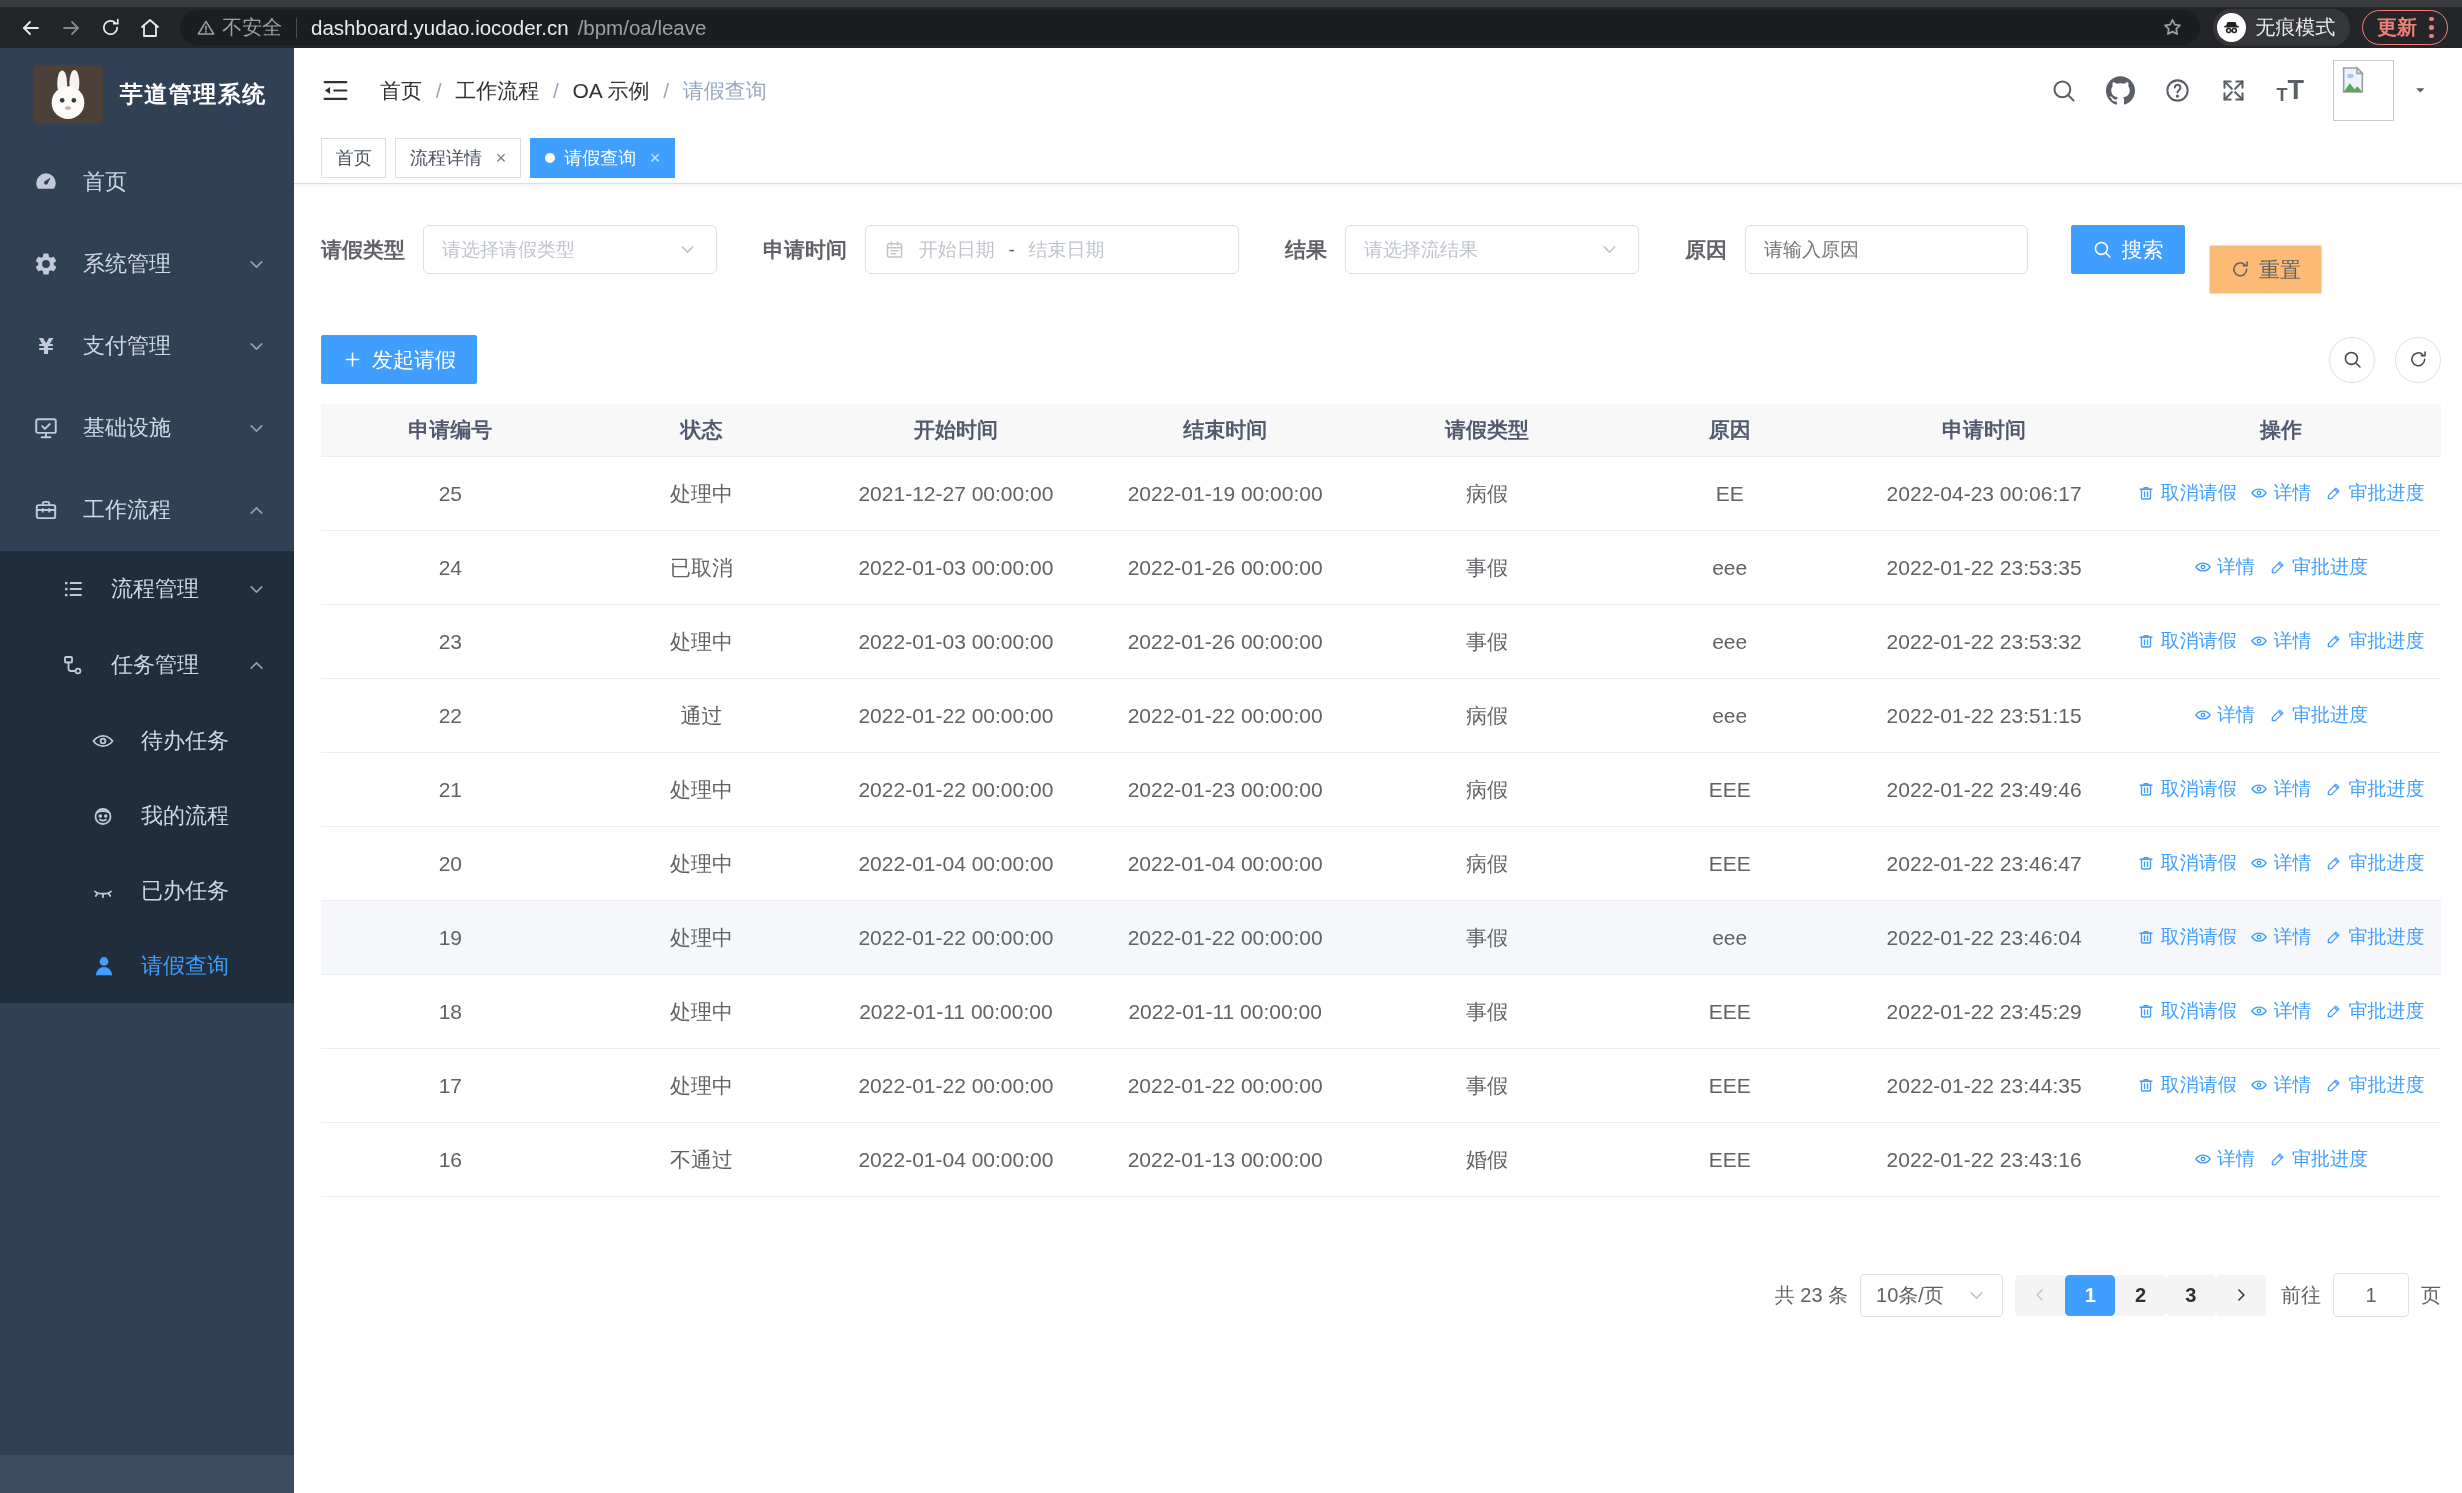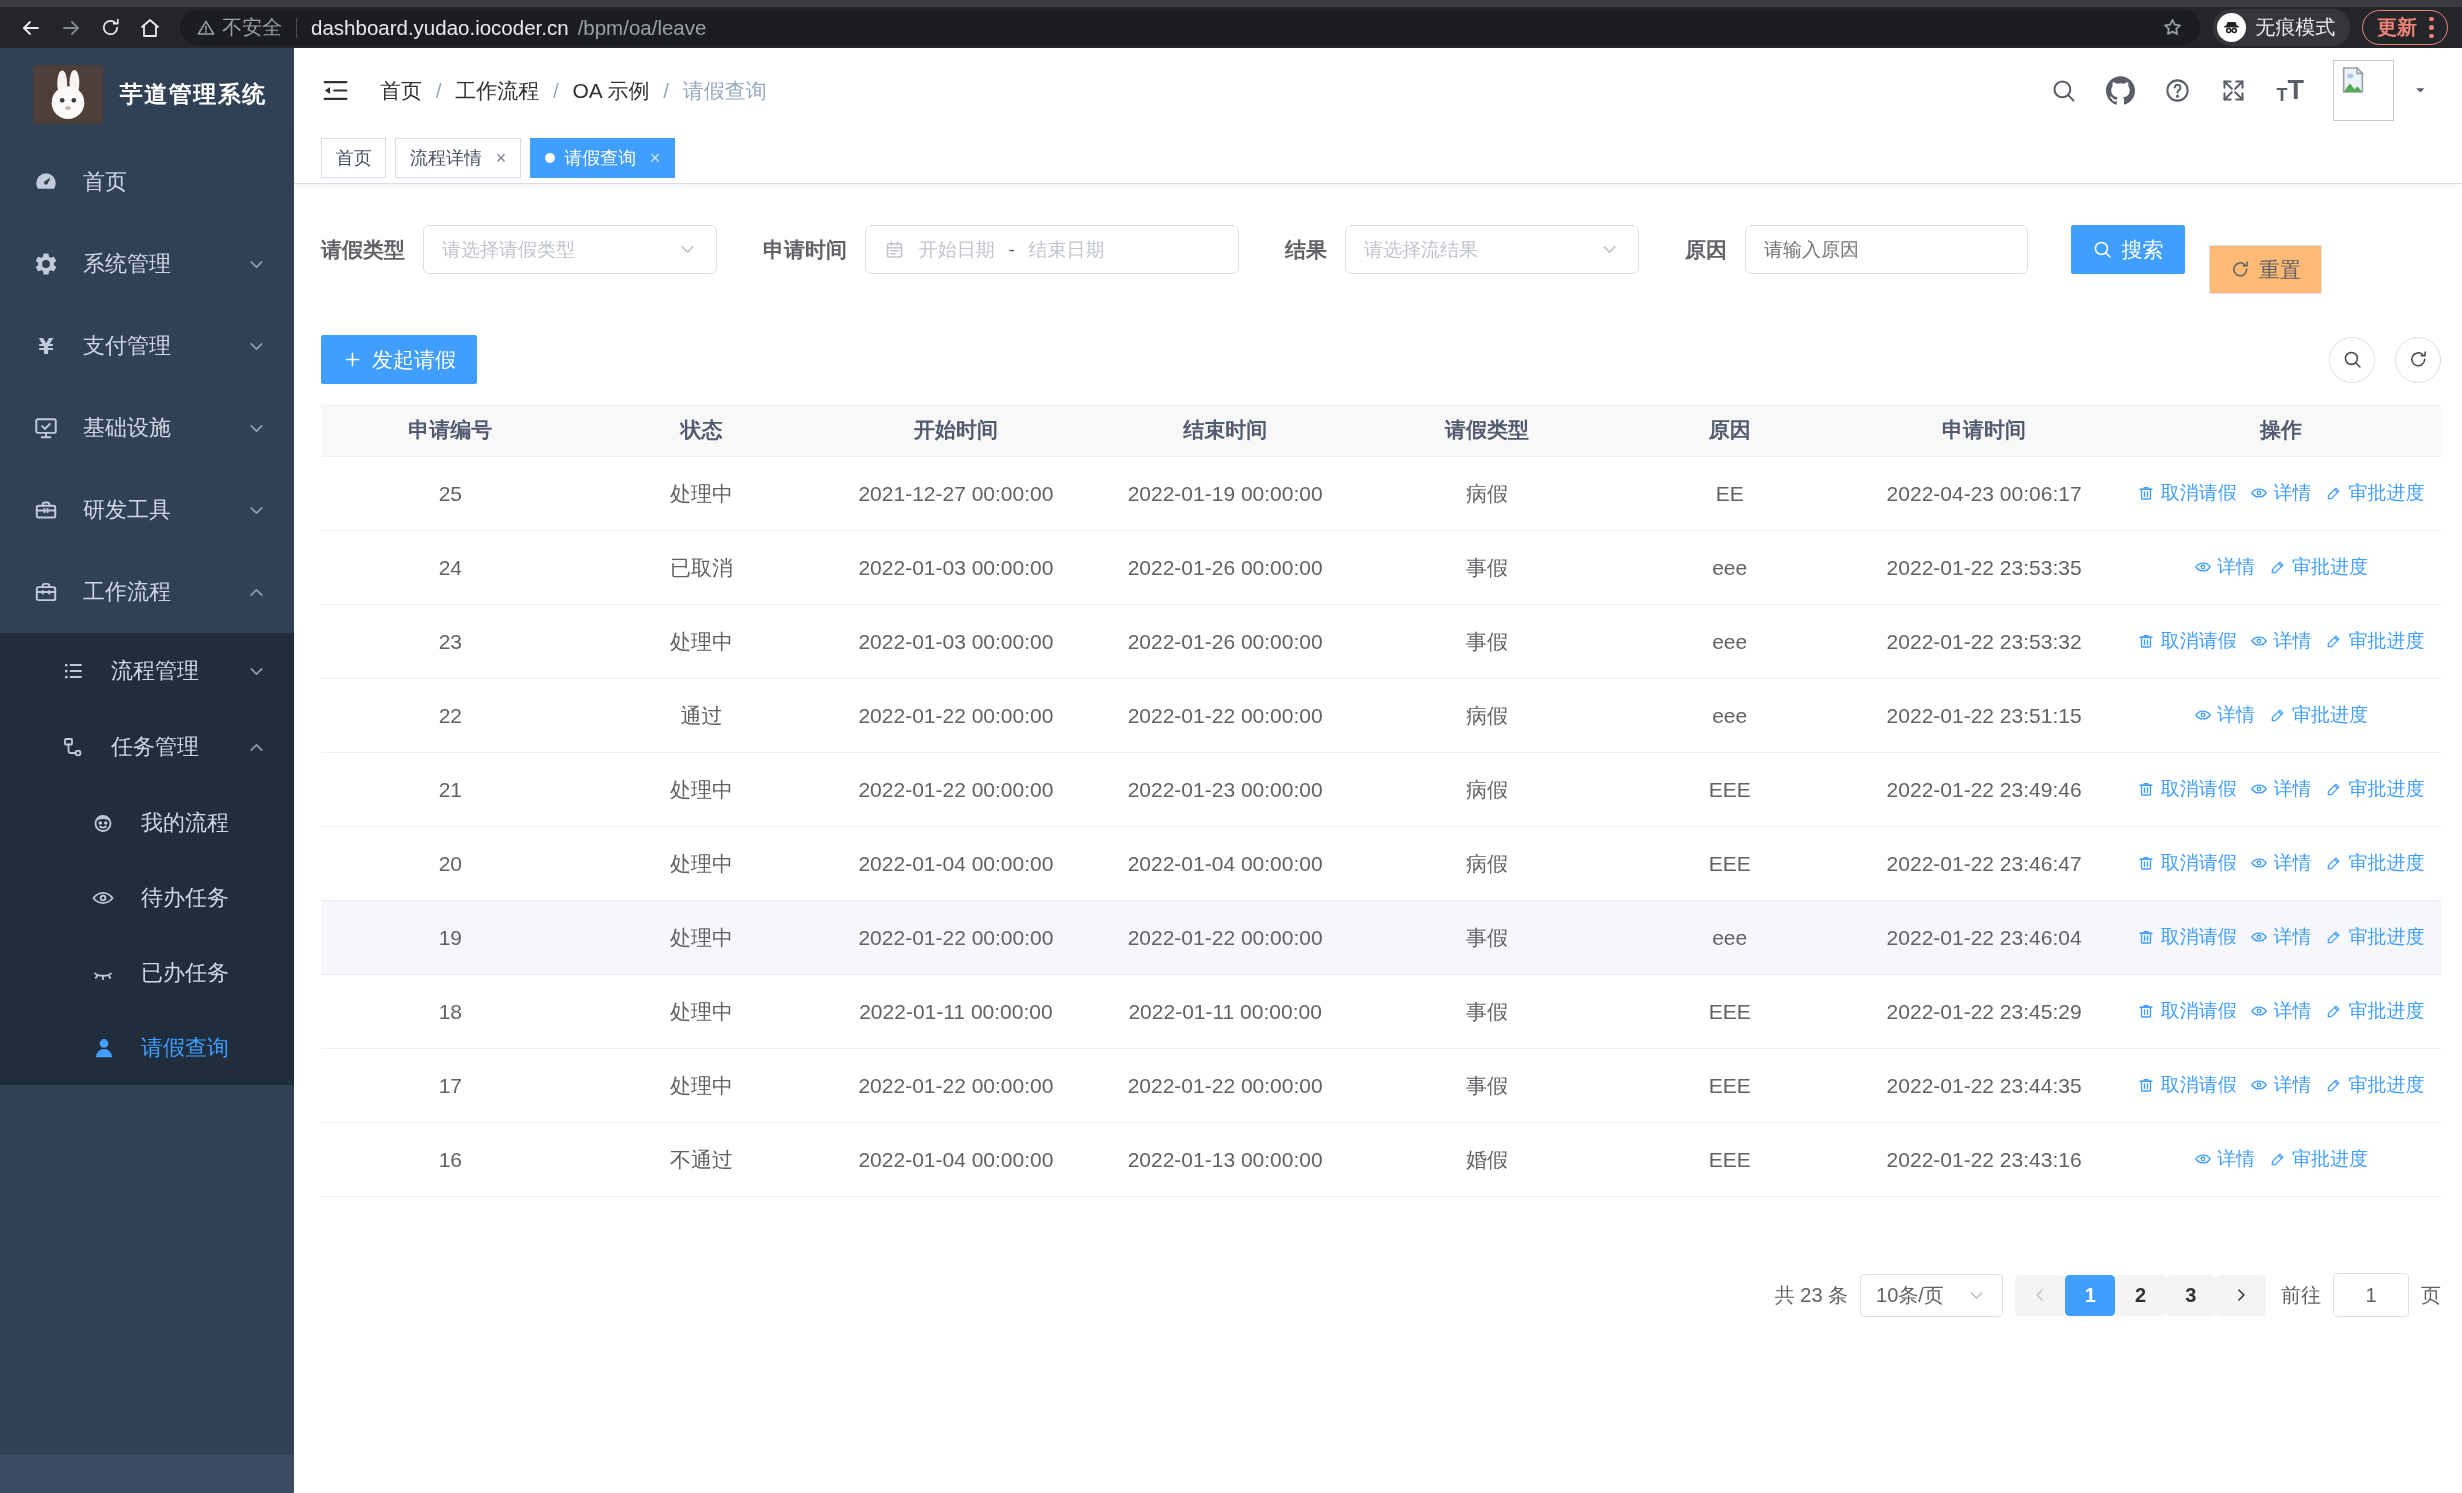--- a/index.html
+++ b/index.html
@@ -245,37 +245,20 @@
           <span class="mi-label">基础设施</span>
           <span class="mi-chevron">
             <svg width="21" height="21" viewBox="0 0 24 24" fill="none" stroke="currentColor" stroke-width="1.8" stroke-linecap="round" stroke-linejoin="round">
               <polyline points="6 9 12 15 18 9"></polyline>
             </svg>
           </span>
         </div>
         <div class="menu-item depth0">
           <span class="mi-icon">
             <svg width="26" height="26" viewBox="0 0 24 24" fill="none" stroke="currentColor" stroke-width="1.8" stroke-linecap="round" stroke-linejoin="round">
-              <rect x="3.5" y="8" width="17" height="11" rx="1.5"></rect>
-              <path d="M9 8V6.5A1.5 1.5 0 0110.5 5h3A1.5 1.5 0 0115 6.5V8"></path>
-              <line x1="3.5" y1="12.5" x2="20.5" y2="12.5"></line>
-              <line x1="10.5" y1="11" x2="10.5" y2="14"></line>
-              <line x1="13.5" y1="11" x2="13.5" y2="14"></line>
-            </svg>
-          </span>
-          <span class="mi-label">研发工具</span>
-          <span class="mi-chevron">
-            <svg width="21" height="21" viewBox="0 0 24 24" fill="none" stroke="currentColor" stroke-width="1.8" stroke-linecap="round" stroke-linejoin="round">
-              <polyline points="6 9 12 15 18 9"></polyline>
-            </svg>
-          </span>
-        </div>
-        <div class="menu-item depth0">
-          <span class="mi-icon">
-            <svg width="26" height="26" viewBox="0 0 24 24" fill="none" stroke="currentColor" stroke-width="1.8" stroke-linecap="round" stroke-linejoin="round">
               <rect x="3.5" y="7.5" width="17" height="12" rx="1.5"></rect>
               <path d="M9 7.5V6a1.5 1.5 0 011.5-1.5h3A1.5 1.5 0 0115 6v1.5"></path>
               <line x1="9" y1="11" x2="9" y2="13.5"></line>
               <line x1="15" y1="11" x2="15" y2="13.5"></line>
               <line x1="3.5" y1="12" x2="20.5" y2="12"></line>
             </svg>
           </span>
           <span class="mi-label">工作流程</span>
           <span class="mi-chevron">
             <svg width="21" height="21" viewBox="0 0 24 24" fill="none" stroke="currentColor" stroke-width="1.8" stroke-linecap="round" stroke-linejoin="round">
@@ -312,37 +295,37 @@
           <span class="mi-label">任务管理</span>
           <span class="mi-chevron">
             <svg width="21" height="21" viewBox="0 0 24 24" fill="none" stroke="currentColor" stroke-width="1.8" stroke-linecap="round" stroke-linejoin="round">
               <polyline points="6 15 12 9 18 15"></polyline>
             </svg>
           </span>
         </div>
         <div class="menu-item depth2 sub">
           <span class="mi-icon">
             <svg width="24" height="24" viewBox="0 0 24 24" fill="none" stroke="currentColor" stroke-width="1.8" stroke-linecap="round" stroke-linejoin="round">
+              <path d="M2.5 12S6 6.8 12 6.8 21.5 12 21.5 12 18 17.2 12 17.2 2.5 12 2.5 12z"></path>
+              <circle cx="12" cy="12" r="2.4"></circle>
+            </svg>
+          </span>
+          <span class="mi-label">待办任务</span>
+        </div>
+        <div class="menu-item depth2 sub">
+          <span class="mi-icon">
+            <svg width="24" height="24" viewBox="0 0 24 24" fill="none" stroke="currentColor" stroke-width="1.8" stroke-linecap="round" stroke-linejoin="round">
               <circle cx="12" cy="12.5" r="7.5"></circle>
               <path d="M6.5 8.5C8 6.5 16 6.5 17.5 8.5"></path>
               <circle cx="9.3" cy="12" r="0.9" fill="currentColor"></circle>
               <circle cx="14.7" cy="12" r="0.9" fill="currentColor"></circle>
               <path d="M9 15.5c1.6 1.2 4.4 1.2 6 0"></path>
             </svg>
           </span>
           <span class="mi-label">我的流程</span>
-        </div>
-        <div class="menu-item depth2 sub">
-          <span class="mi-icon">
-            <svg width="24" height="24" viewBox="0 0 24 24" fill="none" stroke="currentColor" stroke-width="1.8" stroke-linecap="round" stroke-linejoin="round">
-              <path d="M2.5 12S6 6.8 12 6.8 21.5 12 21.5 12 18 17.2 12 17.2 2.5 12 2.5 12z"></path>
-              <circle cx="12" cy="12" r="2.4"></circle>
-            </svg>
-          </span>
-          <span class="mi-label">待办任务</span>
         </div>
         <div class="menu-item depth2 sub">
           <span class="mi-icon">
             <svg width="24" height="24" viewBox="0 0 24 24" fill="none" stroke="currentColor" stroke-width="1.8" stroke-linecap="round" stroke-linejoin="round">
               <path d="M4 12.5c2.8 3 13.2 3 16 0"></path>
               <line x1="6.2" y1="14.8" x2="4.8" y2="17"></line>
               <line x1="12" y1="15.8" x2="12" y2="18.2"></line>
               <line x1="17.8" y1="14.8" x2="19.2" y2="17"></line>
             </svg>
           </span>

